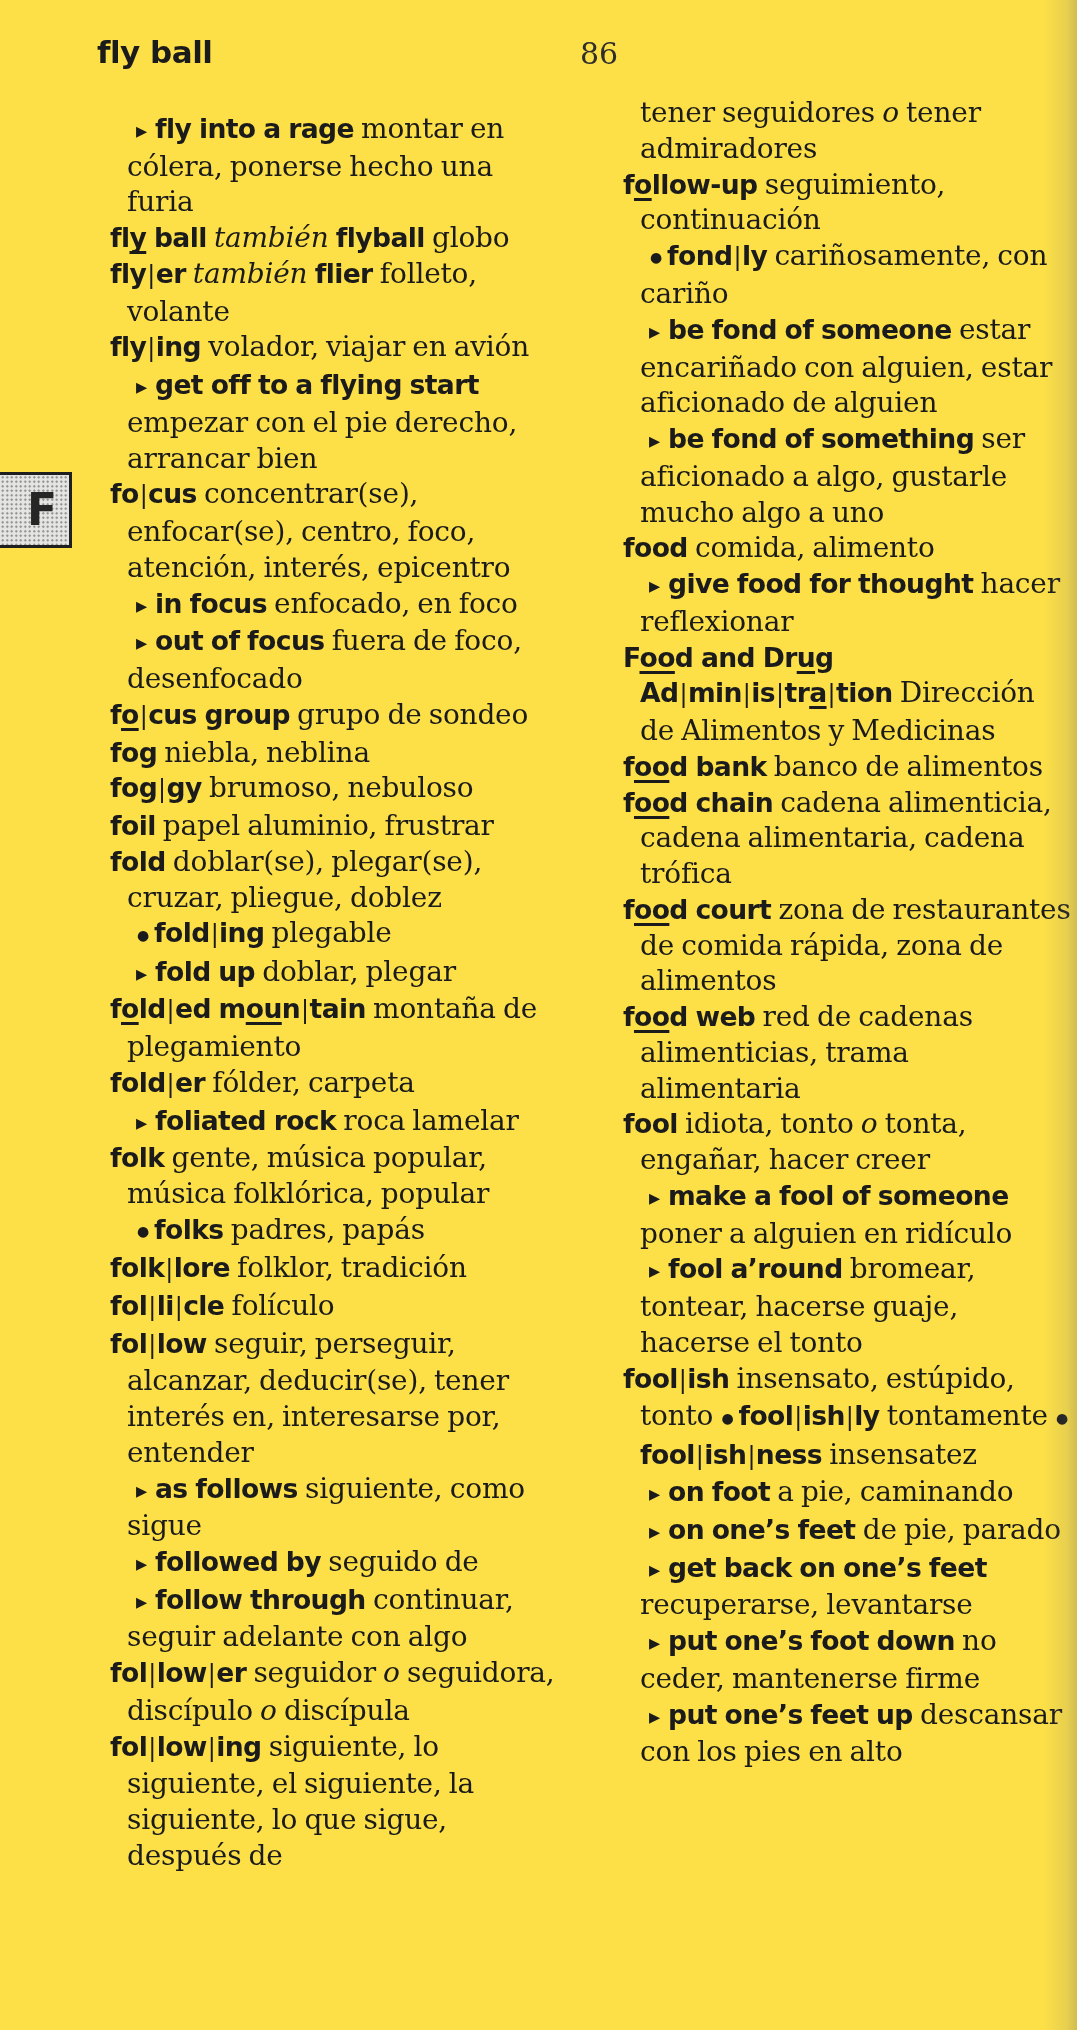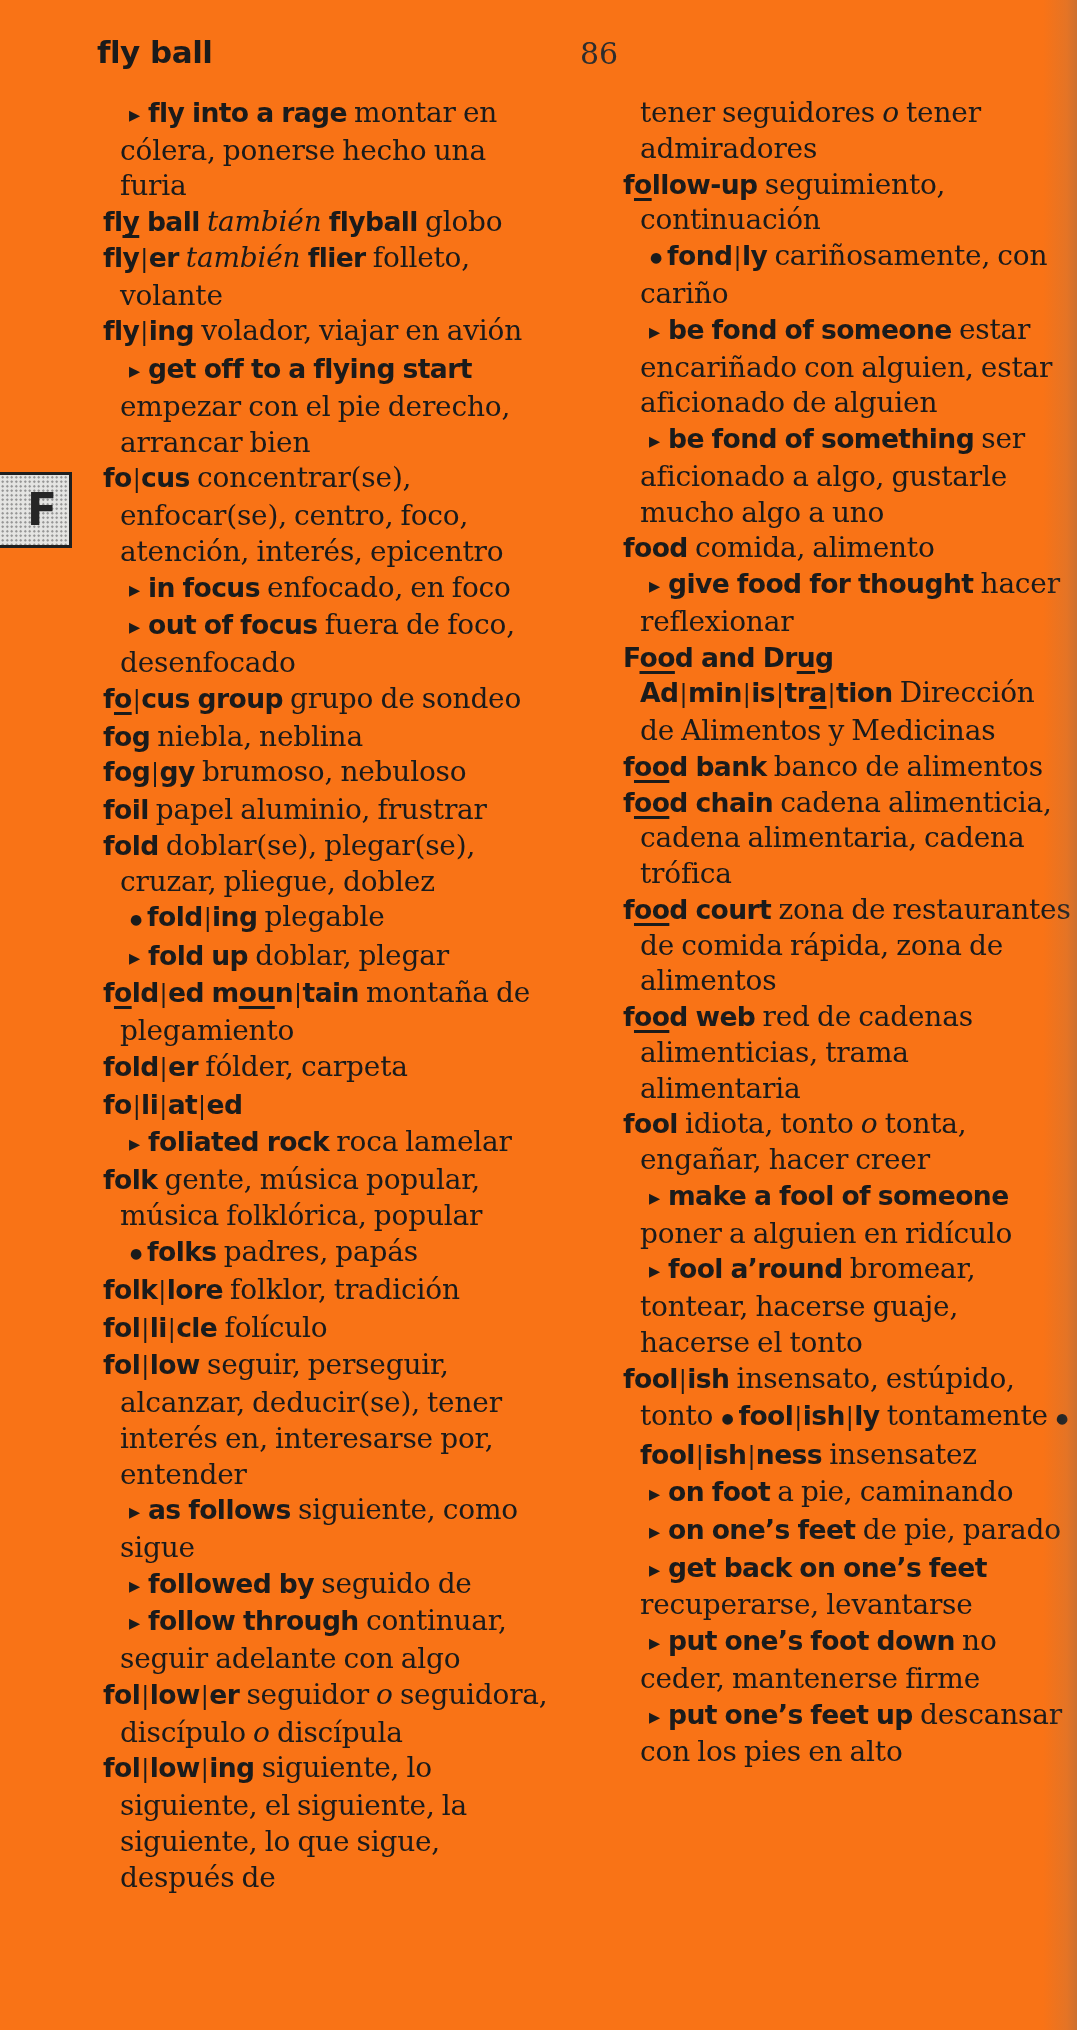--- a/index.html
+++ b/index.html
@@ -1,39 +1,39 @@
 <!DOCTYPE html>
 <html><head>
 <meta charset="utf-8">
 <style>
   html,body{margin:0;padding:0;background:#dedede;}
   .page{
     position:relative;
     width:1077px;height:2030px;
     margin:0 auto;
-    background:#f97316;
+    background:#fde047;
     color:#1b1b1b;
     font-family:"DejaVu Serif",serif;
     overflow:hidden;
   }
   .runhead{
     position:absolute;left:97px;top:34px;
     font-family:"DejaVu Sans",sans-serif;
     font-weight:bold;font-size:31px;letter-spacing:-0.5px;
   }
   .pageno{
     position:absolute;left:580px;top:36px;
     font-size:30px;color:#2e2e2e;
   }
   .col{
     position:absolute;top:95px;
     font-size:28px;line-height:35.75px;
     letter-spacing:-0.2px;word-spacing:-1.5px;
   }
-  #col-left{left:103px;width:452px;}
+  #col-left{left:110px;width:452px;margin-top:16px;}
   #col-right{left:623px;width:452px;}
   .block{padding-left:17px;}
   .entry{text-indent:-17px;}
   .phrase,.derived{text-indent:9px;}
   .cont{text-indent:0;}
   .hw{
     font-family:"DejaVu Sans",sans-serif;
     font-weight:bold;font-size:0.95em;
     letter-spacing:-0.6px;word-spacing:-1px;
   }
@@ -96,21 +96,20 @@
       <div class="block phrase"><span class="arrow">▶</span><span class="hw">out of focus</span> fuera de foco, desenfocado</div>
       <div class="block entry"><span class="hw">f<span class="u">o</span><span class="sep">|</span>cus group</span> grupo de sondeo</div>
       <div class="block entry"><span class="hw">fog</span> niebla, neblina</div>
       <div class="block entry"><span class="hw">fog<span class="sep">|</span>gy</span> brumoso, nebuloso</div>
       <div class="block entry"><span class="hw">foil</span> papel aluminio, frustrar</div>
       <div class="block entry"><span class="hw">fold</span> doblar(se), plegar(se), cruzar, pliegue, doblez</div>
       <div class="block derived"><span class="bullet">●</span><span class="hw">fold<span class="sep">|</span>ing</span> plegable</div>
       <div class="block phrase"><span class="arrow">▶</span><span class="hw">fold up</span> doblar, plegar</div>
       <div class="block entry"><span class="hw">f<span class="u">o</span>ld<span class="sep">|</span>ed m<span class="u">ou</span>n<span class="sep">|</span>tain</span> montaña de plegamiento</div>
       <div class="block entry"><span class="hw">fold<span class="sep">|</span>er</span> fólder, carpeta</div>
-      <div class="block entry"><span class="hw">fo<span class="sep">|</span>li<span class="sep">|</span>at<span class="sep">|</span>ed</span></div>
       <div class="block phrase"><span class="arrow">▶</span><span class="hw">foliated rock</span> roca lamelar</div>
       <div class="block entry"><span class="hw">folk</span> gente, música popular, música folklórica, popular</div>
       <div class="block derived"><span class="bullet">●</span><span class="hw">folks</span> padres, papás</div>
       <div class="block entry"><span class="hw">folk<span class="sep">|</span>lore</span> folklor, tradición</div>
       <div class="block entry"><span class="hw">fol<span class="sep">|</span>li<span class="sep">|</span>cle</span> folículo</div>
       <div class="block entry"><span class="hw">fol<span class="sep">|</span>low</span> seguir, perseguir, alcanzar, deducir(se), tener interés en, interesarse por, entender</div>
       <div class="block phrase"><span class="arrow">▶</span><span class="hw">as follows</span> siguiente, como sigue</div>
       <div class="block phrase"><span class="arrow">▶</span><span class="hw">followed by</span> seguido de</div>
       <div class="block phrase"><span class="arrow">▶</span><span class="hw">follow through</span> continuar, seguir adelante con algo</div>
       <div class="block entry"><span class="hw">fol<span class="sep">|</span>low<span class="sep">|</span>er</span> seguidor <em>o</em> seguidora, discípulo <em>o</em> discípula</div>

